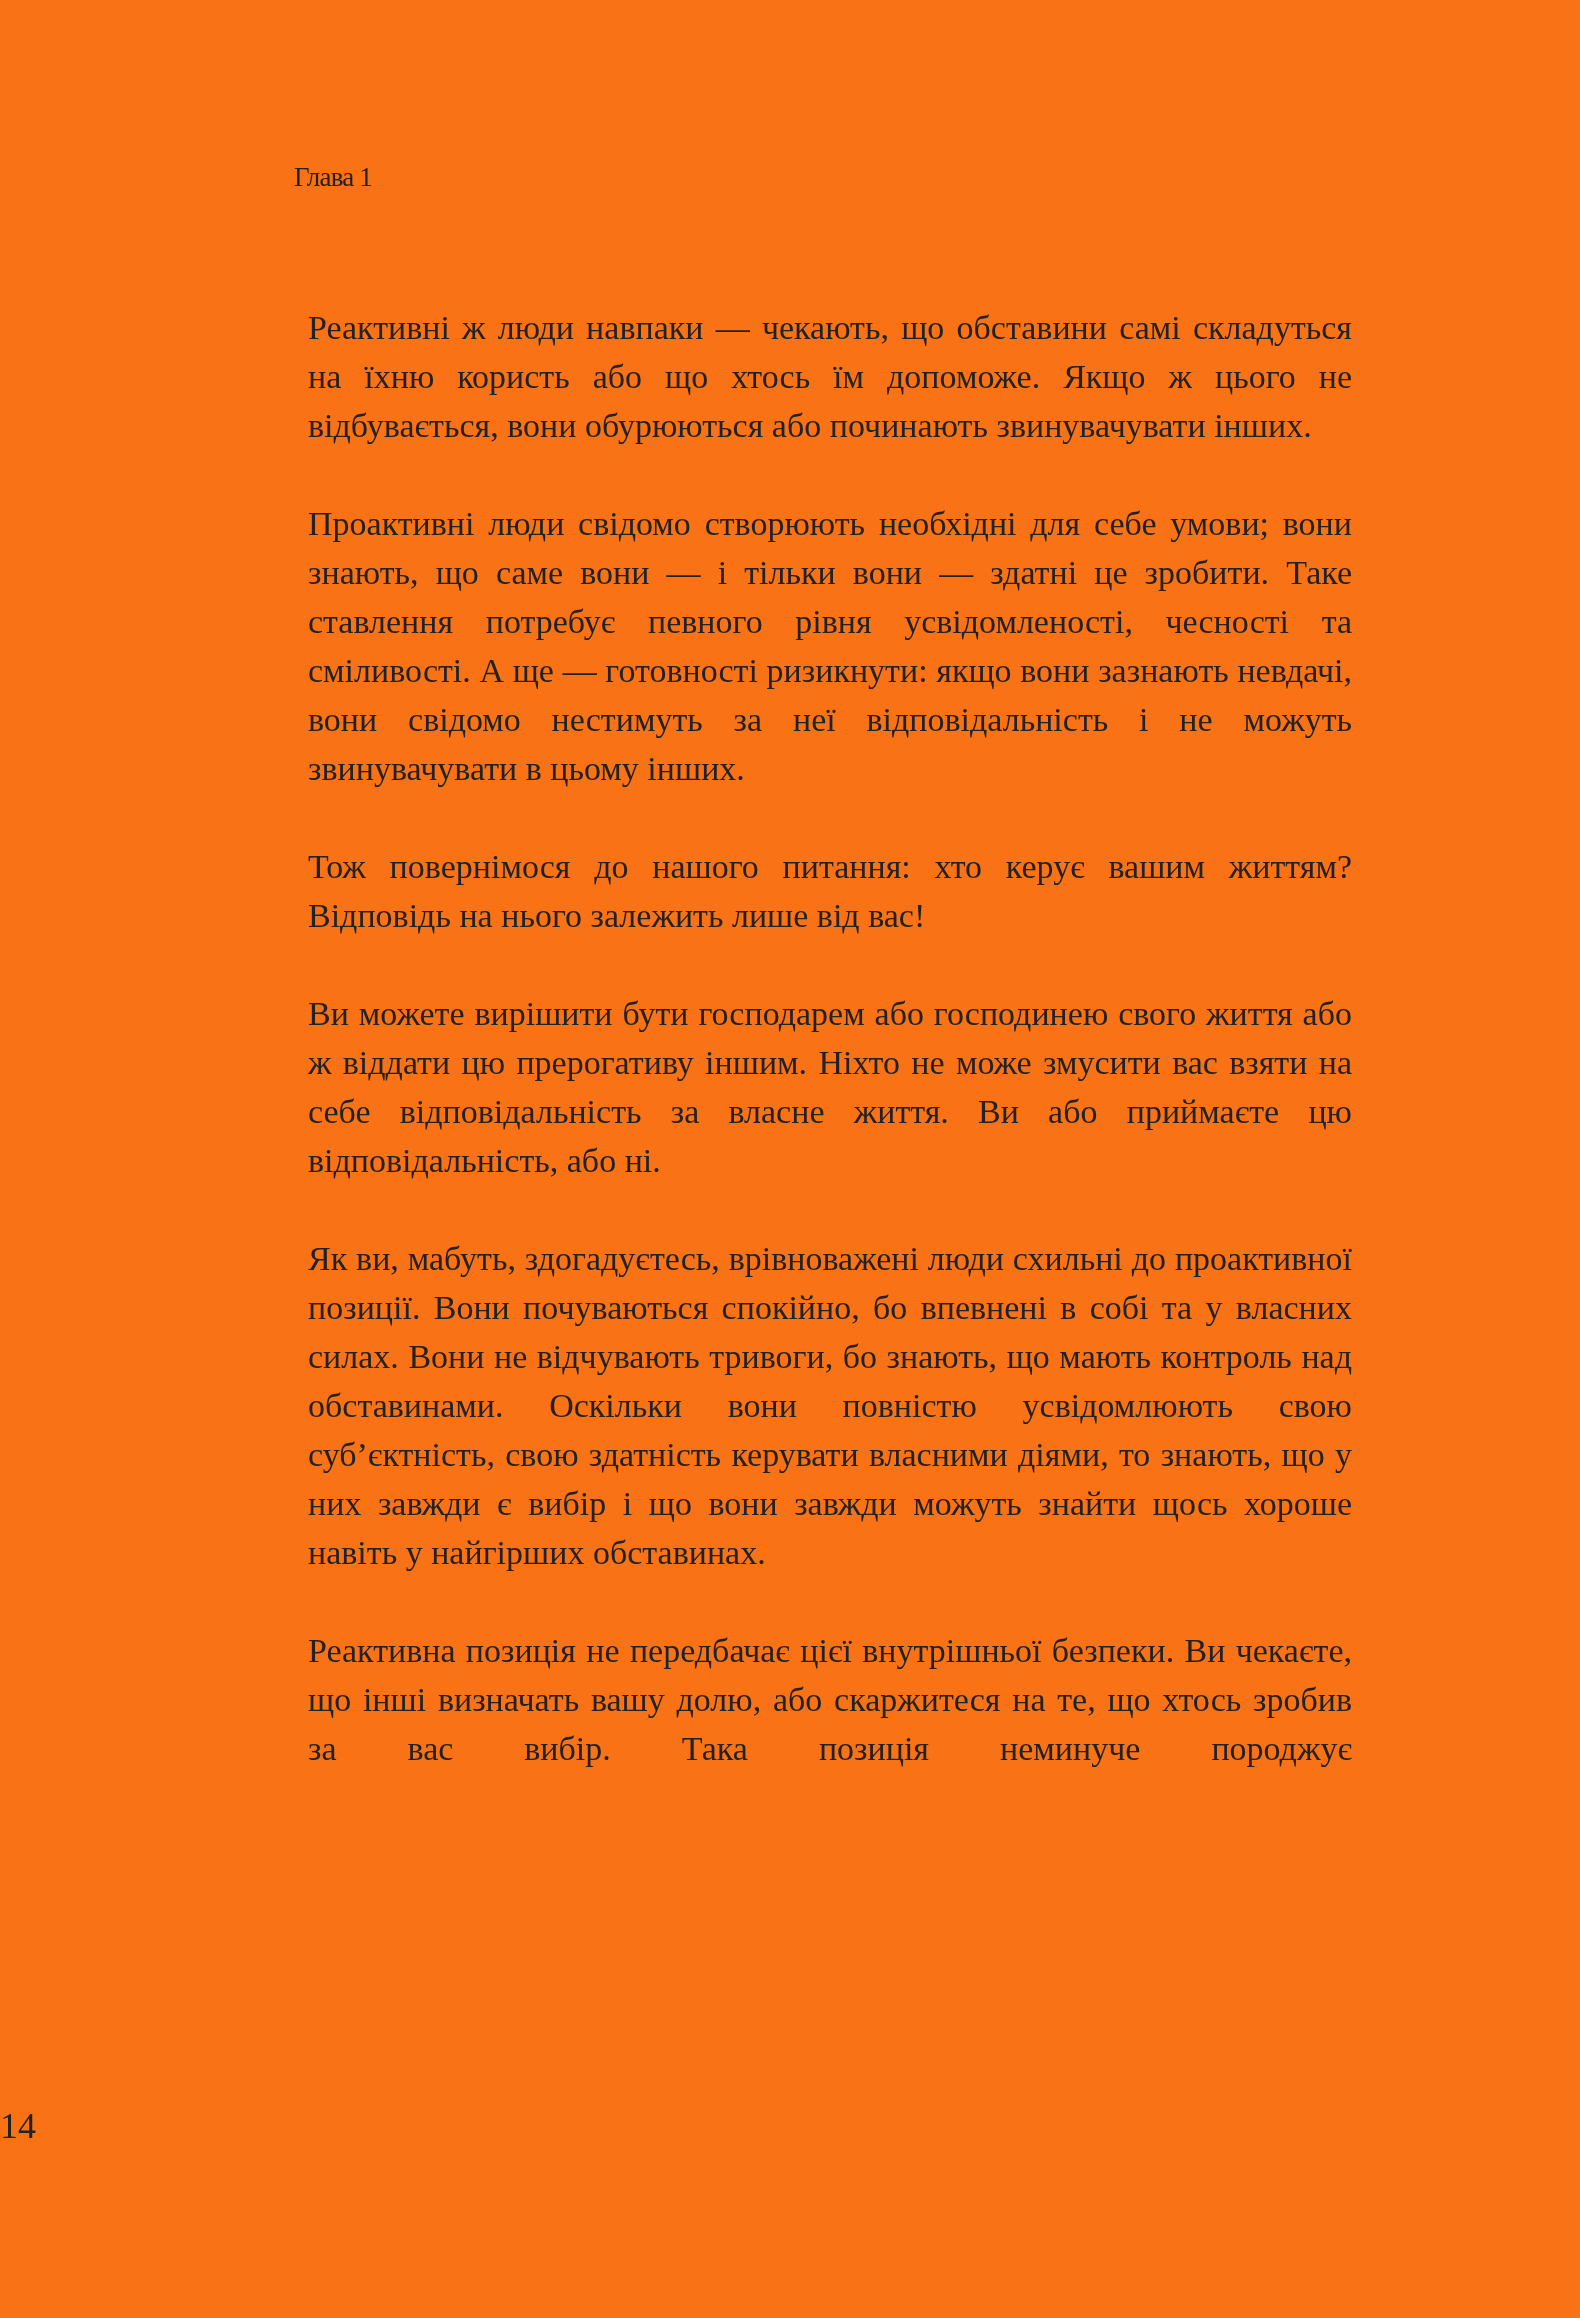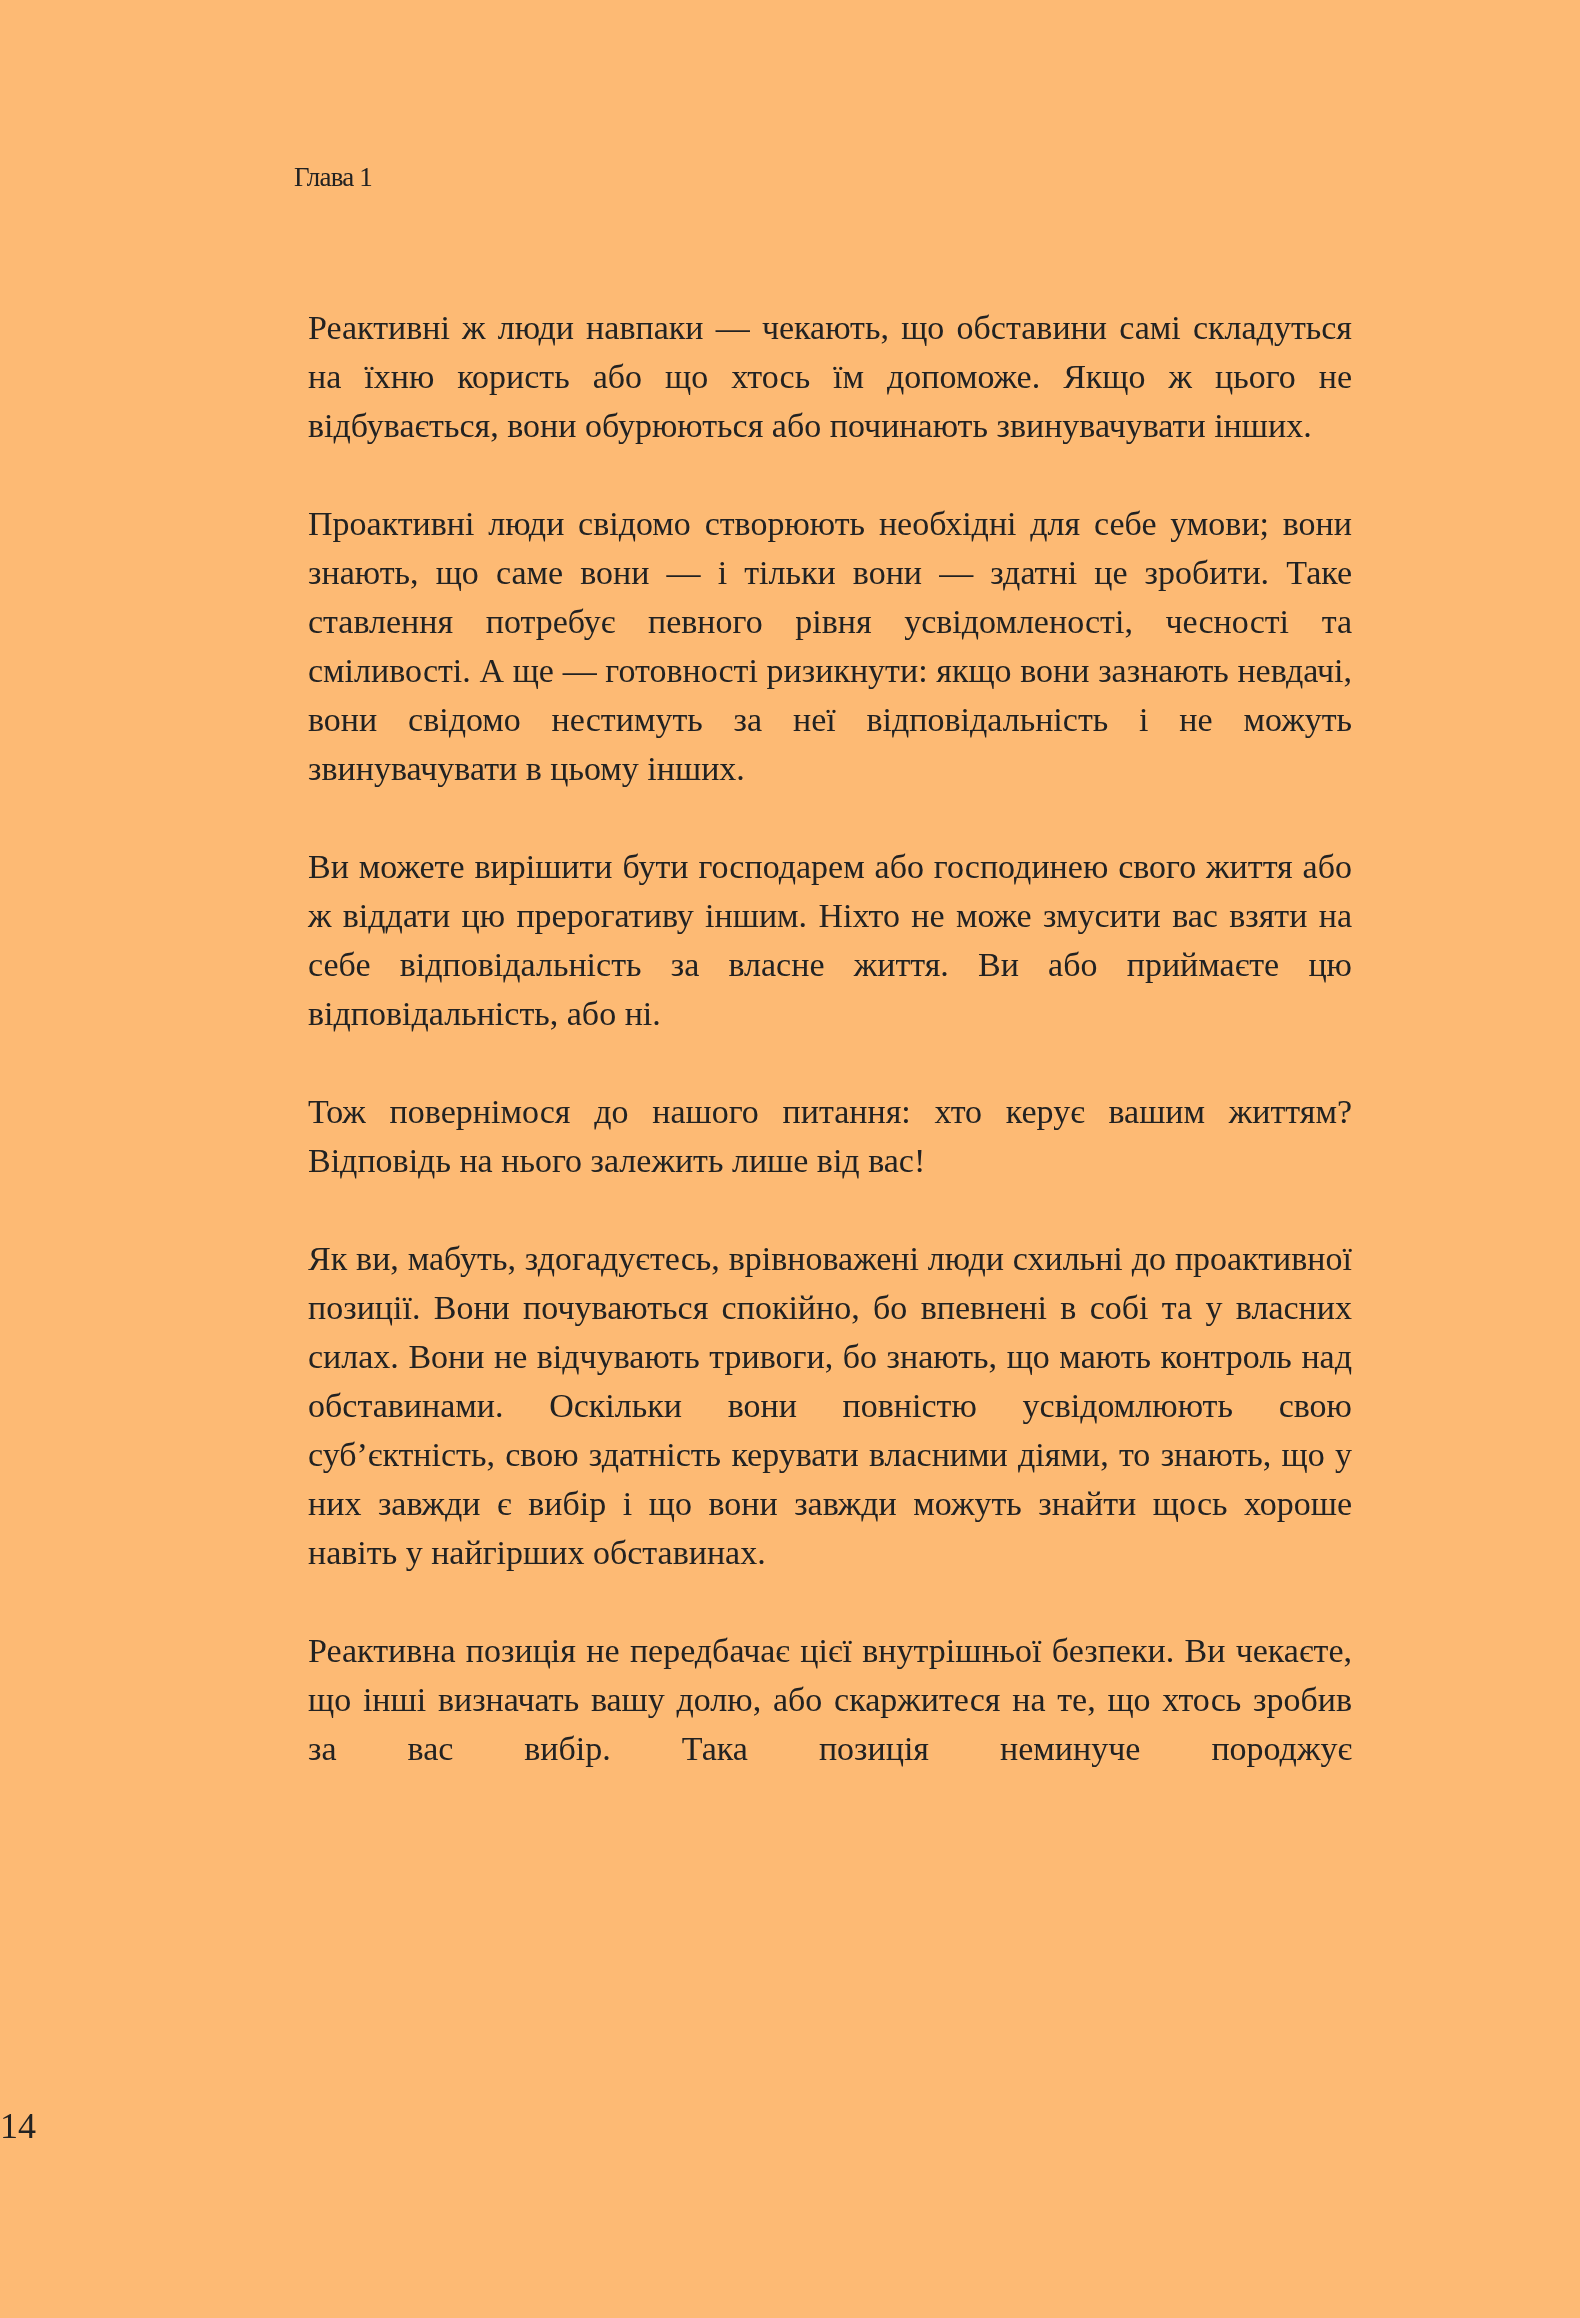--- a/index.html
+++ b/index.html
@@ -13,21 +13,21 @@
       position: relative;
       overflow: hidden;
       font-family: "Liberation Serif", "DejaVu Serif", serif;
       color: #222222;
     }
     .page {
       position: absolute;
       left: 0; top: 0;
       width: 1580px;
       height: 2319px;
-      background: #fdba74;
+      background: #f97316;
     }
     .running-head {
       position: absolute;
       left: 294px;
       top: 161px;
       font-size: 27px;
       line-height: 33px;
       letter-spacing: -0.8px;
       color: #222222;
     }
@@ -73,23 +73,23 @@
 <div class="page">
 
   <div class="running-head">Глава 1</div>
 
   <div class="body-text">
 
     <p class="para">Реактивні ж люди навпаки — чекають, що обставини самі складуться на їхню користь або що хтось їм допоможе. Якщо ж цього не відбувається, вони обурюються або починають звинувачувати інших.</p>
 
     <p class="para"><span>Проактивні люди свідомо </span><span class="em">створюють</span><span> необхідні для себе умови; вони знають, що саме вони — і тільки вони — здатні це зробити. Таке ставлення потребує певного рівня усвідомленості, чесності та сміливості. А ще — готовності ризикнути: якщо вони зазна­ють невдачі, вони свідомо нестимуть за неї відповідальність і не можуть звинувачувати в цьому інших.</span></p>
 
+    <p class="para">Тож повернімося до нашого питання: хто керує вашим життям? Відповідь на нього залежить лише від вас!</p>
+
     <p class="para"><span>Ви можете </span><span class="em">вирішити</span><span> бути господарем або господинею свого життя або ж віддати цю прерогативу іншим. Ніхто не може змусити вас взяти на себе відповідальність за власне життя. Ви або приймаєте цю відповідальність, або ні.</span></p>
-
-    <p class="para">Тож повернімося до нашого питання: хто керує вашим життям? Відповідь на нього залежить лише від вас!</p>
 
 
     <p class="para">Як ви, мабуть, здогадуєтесь, врівноважені люди схильні до проактивної позиції. Вони почуваються спокійно, бо впевне­ні в собі та у власних силах. Вони не відчувають тривоги, бо знають, що мають контроль над обставинами. Оскільки вони повністю усвідомлюють свою суб’єктність, свою здатність керувати власними діями, то знають, що у них завжди є вибір і що вони завжди можуть знайти щось хороше навіть у най­гірших обставинах.</p>
 
     <p class="para last">Реактивна позиція не передбачає цієї внутрішньої безпеки. Ви чекаєте, що інші визначать вашу долю, або скаржитеся на те, що хтось зробив за вас вибір. Така позиція неминуче породжує</p>
 
   </div>
 
   <div class="page-number">14</div>
 

